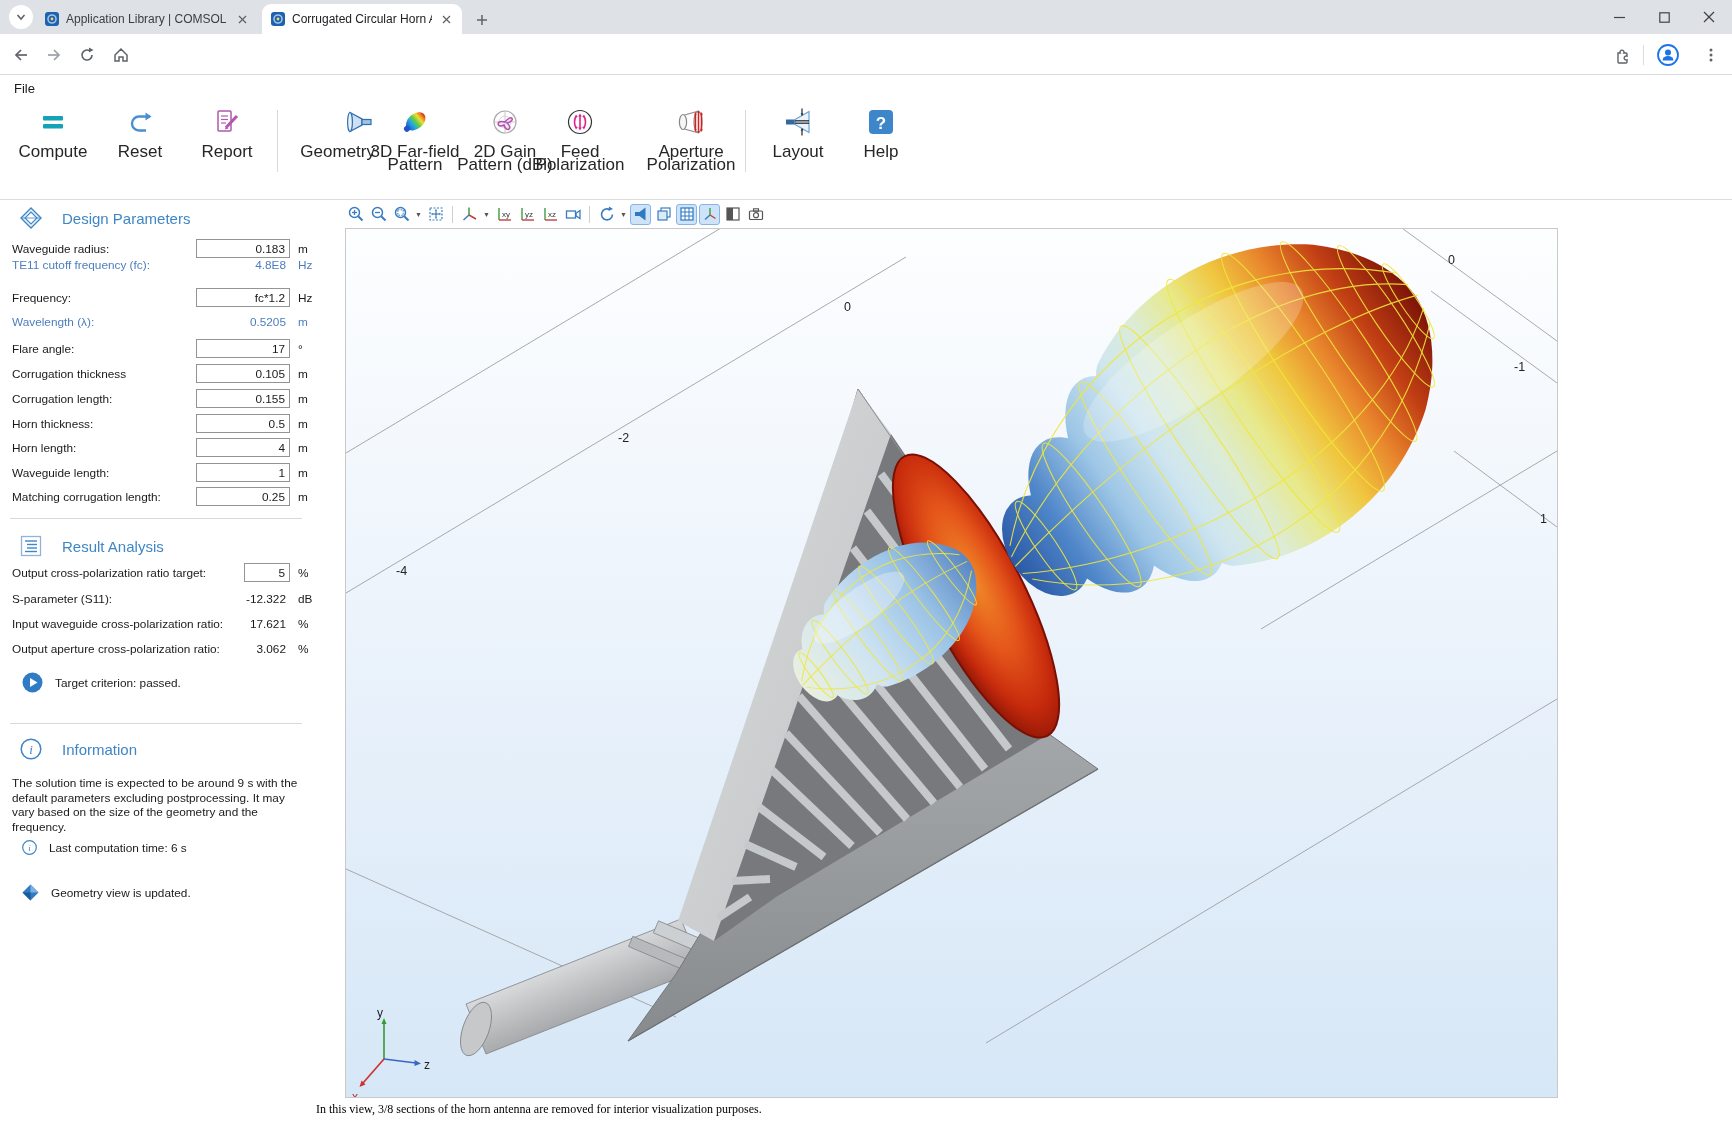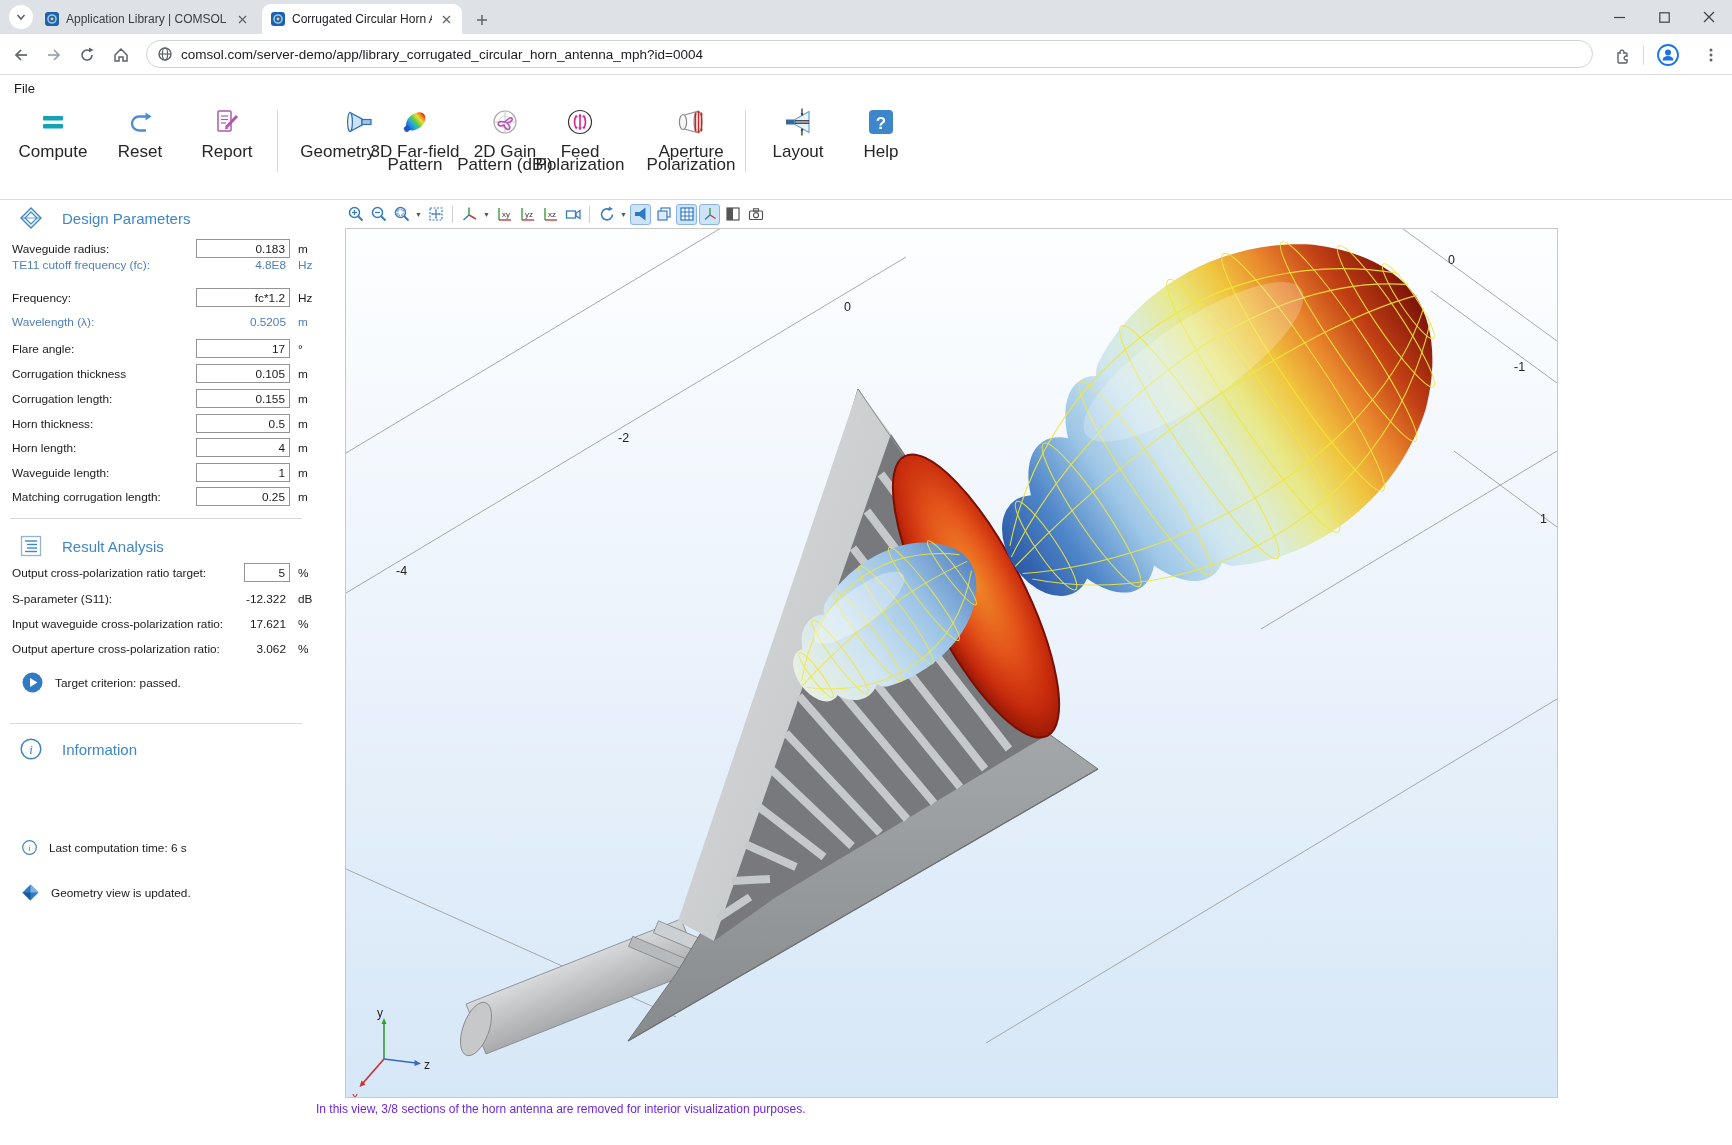--- a/index.html
+++ b/index.html
@@ -45,21 +45,21 @@
   .statusrow{position:absolute;left:22px;display:flex;align-items:center;font-size:11.8px;justify-content:center;}
   .statusrow .stxt{margin-left:12px;}
   .note{position:absolute;left:12px;width:294px;font-size:11.8px;line-height:14.5px;}
   
   .gtoolbar{position:absolute;left:345px;top:202px;width:1211px;height:24px;display:flex;align-items:center;gap:2px;}
   .gt-btn{width:21px;height:21px;display:flex;align-items:center;justify-content:center;border:1px solid transparent;border-radius:3px;box-sizing:border-box;}
   .gt-btn.active{background:#cde3f8;border-color:#8ab4e8;}
   .gt-caret{font-size:7px;color:#555;width:9px;text-align:center;}
   .gt-sep{width:1px;height:17px;background:#cfcfcf;margin:0 4px;}
   .canvas{position:absolute;left:345px;top:228px;width:1211px;height:868px;border:1px solid #c9c9c9;box-sizing:content-box;}
-  .caption{position:absolute;left:316px;top:1102px;font-size:12px;color:#6d28d9;}
+  .caption{position:absolute;left:316px;top:1102px;font-size:12px;color:#000000;font-family:Liberation Serif, serif;}
 </style>
 </head>
 <body>
 
 <div id="screen">
 
   <div class="tabstrip">
     <div class="chevron-btn">
       <svg width="12" height="12" viewBox="0 0 12 12">
           <polyline points="2.5,4 6,8 9.5,4" fill="none" stroke="#5f6368" stroke-width="1.6"></polyline>
@@ -133,28 +133,20 @@
     <div class="navbtn" style="left:74px;">
       <svg width="18" height="18" viewBox="0 0 18 18">
           <path d="M14,9 a5,5 0 1 1 -2.2,-4.1" fill="none" stroke="#5f6368" stroke-width="1.6"></path>
           <polygon points="11,1.5 15.5,4 11,6.5" fill="#5f6368"></polygon>
         </svg>
     </div>
     <div class="navbtn" style="left:108px;">
       <svg width="18" height="18" viewBox="0 0 18 18">
           <path d="M3,9 L9,3 L15,9 V15 H11 V11 H7 V15 H3 Z" fill="none" stroke="#5f6368" stroke-width="1.5"></path>
         </svg>
-    </div>
-    <div class="omnibox">
-      <svg width="16" height="16" viewBox="0 0 16 16">
-          <circle cx="8" cy="8" r="6" fill="none" stroke="#5f6368" stroke-width="1.4"></circle>
-          <line x1="2" y1="8" x2="14" y2="8" stroke="#5f6368" stroke-width="1.2"></line>
-          <ellipse cx="8" cy="8" rx="2.6" ry="6" fill="none" stroke="#5f6368" stroke-width="1.2"></ellipse>
-        </svg>
-      <span class="url">comsol.com/server-demo/app/library_corrugated_circular_horn_antenna_mph?id=0004</span>
     </div>
     <div class="rightbtn" style="left:1609px;">
       <svg width="20" height="20" viewBox="0 0 20 20">
           <path d="M6,8 h2.2 a2,2 0 1 1 3.6,0 H14 a1,1 0 0 1 1,1 v2.2 a2,2 0 1 0 0,3.6 V17 a1,1 0 0 1 -1,1 H7 a1,1 0 0 1 -1,-1 Z" fill="none" stroke="#5f6368" stroke-width="1.4"></path>
         </svg>
     </div>
     <div class="vsep" style="left:1643px;"></div>
     <div class="rightbtn" style="left:1655px;">
       <svg width="24" height="24" viewBox="0 0 24 24">
           <circle cx="12" cy="12" r="10" fill="none" stroke="#1a73e8" stroke-width="1.8"></circle>
@@ -410,20 +402,21 @@
   <div class="pdivider" style="top:723px;"></div>
 
   <div class="sechead" style="top:737px;">
     <svg width="22" height="22" viewBox="0 0 22 22">
         <circle cx="11" cy="11" r="9.8" fill="#fff" stroke="#3e86c6" stroke-width="1.5"></circle>
         <text x="11" y="16" text-anchor="middle" font-size="13" font-style="italic" font-family="Liberation Serif, serif" fill="#3e86c6">i</text>
       </svg>
     <span class="stitle">Information</span>
   </div>
 
+  <div class="note" style="top:776px;">The solution time is expected to be around 9 s with the default parameters excluding postprocessing. It may vary based on the size of the geometry and the frequency.</div>
 
   <div class="statusrow" style="top:840px;">
     <svg width="15" height="15" viewBox="0 0 15 15">
         <circle cx="7.5" cy="7.5" r="6.8" fill="#fff" stroke="#3e86c6" stroke-width="1.2"></circle>
         <text x="7.5" y="11" text-anchor="middle" font-size="9" font-style="italic" font-family="Liberation Serif, serif" fill="#3e86c6">i</text>
       </svg>
     <span class="stxt">Last computation time: 6 s</span>
   </div>
 
   <div class="statusrow" style="top:884px;">

